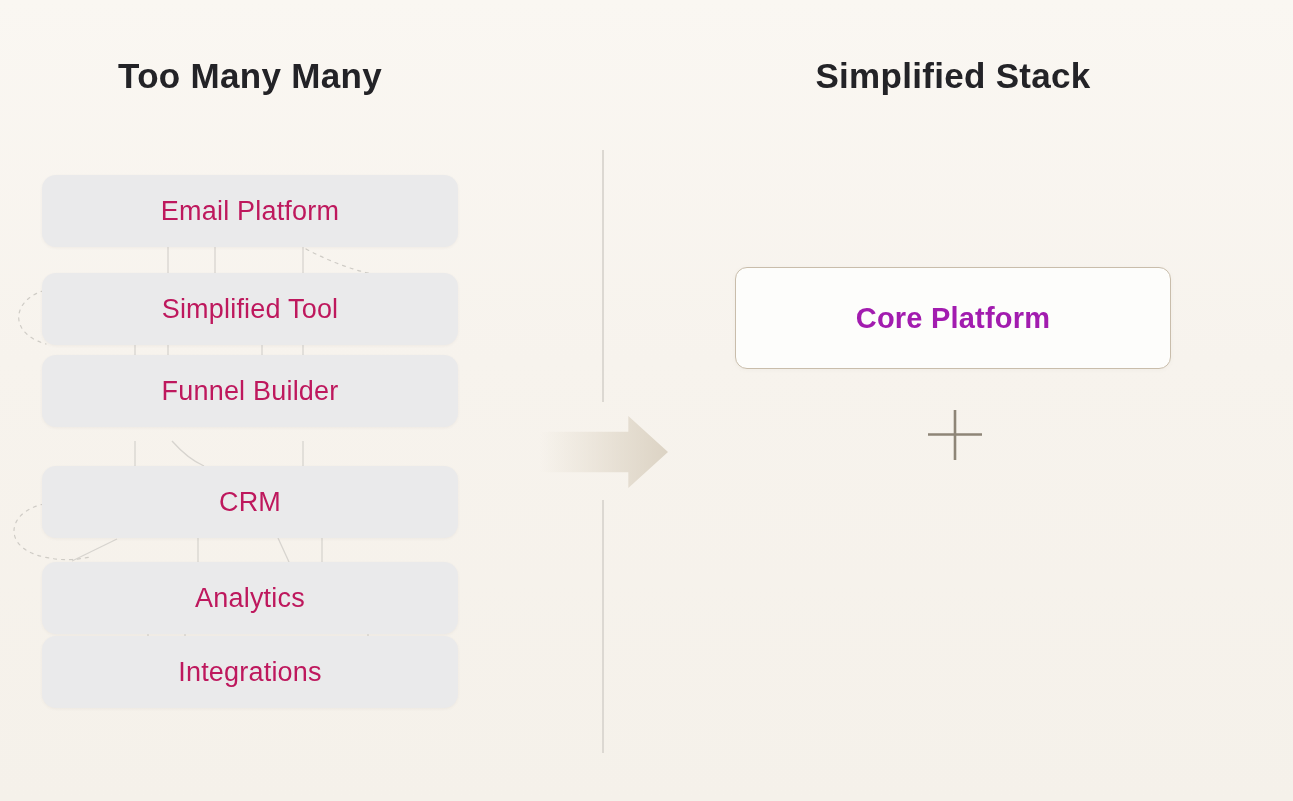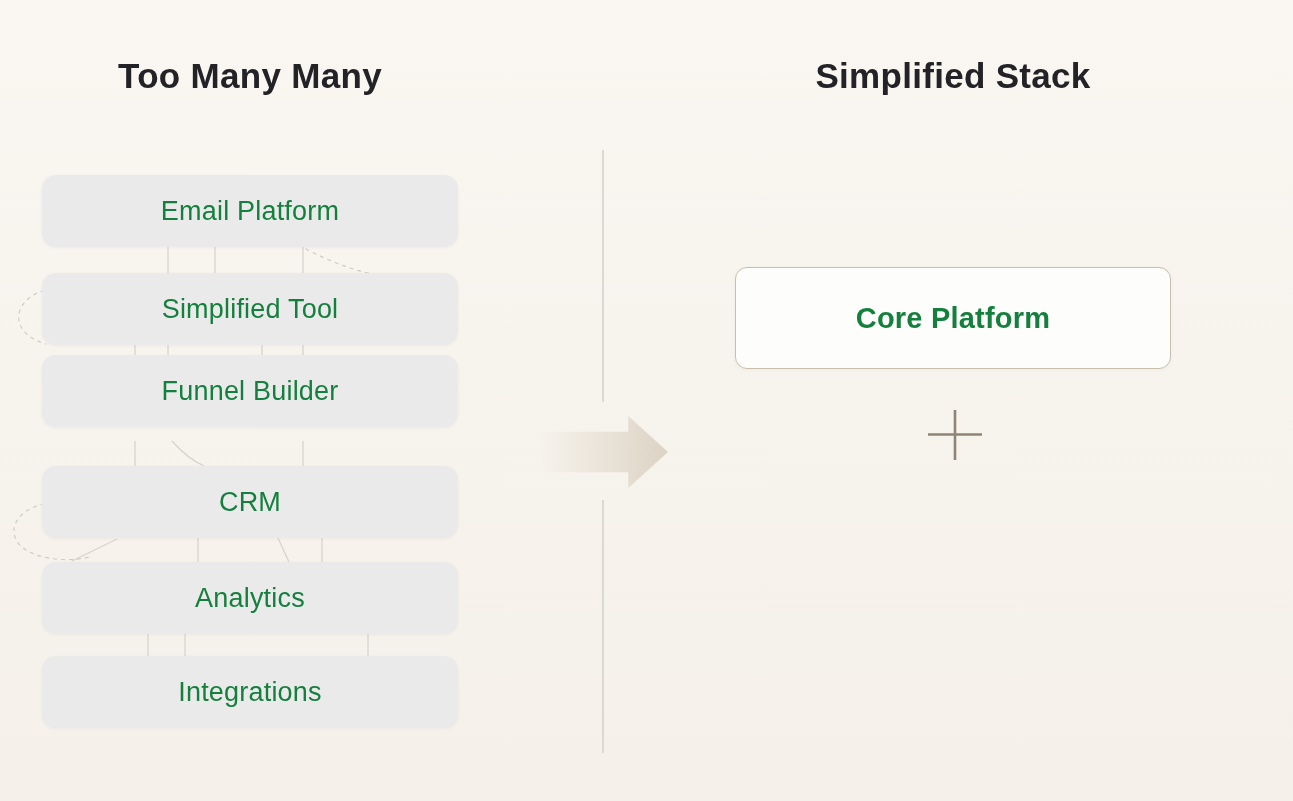--- a/index.html
+++ b/index.html
@@ -36,21 +36,21 @@
     border-radius: 14px;
     box-shadow: 0 1px 3px rgba(96, 90, 78, 0.06);
     display: flex;
     align-items: center;
     justify-content: center;
     z-index: 2;
   }
   .tool-box .label {
     font-size: 27px;
     font-weight: 500;
-    color: #15803d;
+    color: #be185d;
     letter-spacing: 0.2px;
   }
 
   .stack-box {
     position: absolute;
     left: 735px;
     width: 436px;
     background: #fdfdfb;
     border: 1.5px solid #c9bdab;
     border-radius: 12px;
@@ -59,21 +59,21 @@
     align-items: center;
     justify-content: center;
     box-sizing: border-box;
     z-index: 2;
   }
   #core-box { top: 267px; height: 102px; }
   #support-box { top: 501px; height: 104px; }
   .stack-box .label {
     font-size: 29px;
     font-weight: 600;
-    color: #15803d;
+    color: #a21caf;
     letter-spacing: 0.2px;
   }
 
   #connectors {
     position: absolute;
     top: 0; left: 0;
     z-index: 1;
   }
   .conn-solid {
     fill: none;
@@ -168,21 +168,21 @@
   </div>
   <div class="tool-box" style="top:355px">
     <span class="label">Funnel Builder</span>
   </div>
   <div class="tool-box" style="top:562px">
     <span class="label">Analytics</span>
   </div>
   <div class="tool-box" style="top:466px">
     <span class="label">CRM</span>
   </div>
-  <div class="tool-box" style="top:656px">
+  <div class="tool-box" style="top:636px">
     <span class="label">Integrations</span>
   </div>
 
   <div id="divider">
     <div class="divider-seg" id="divider-seg-top"></div>
     <div class="divider-seg" id="divider-seg-bottom"></div>
   </div>
 
   <div id="transform-arrow"></div>
 

